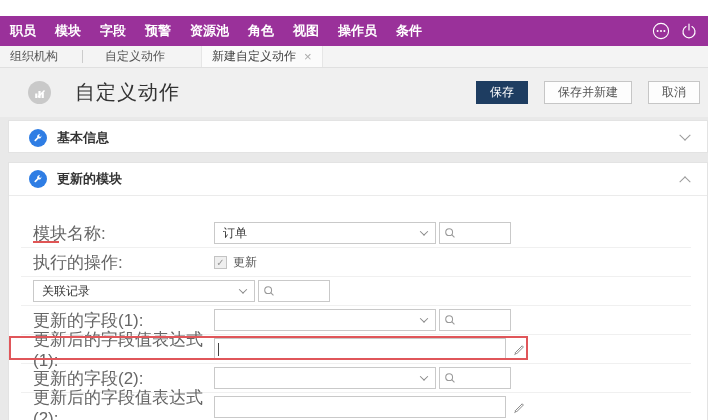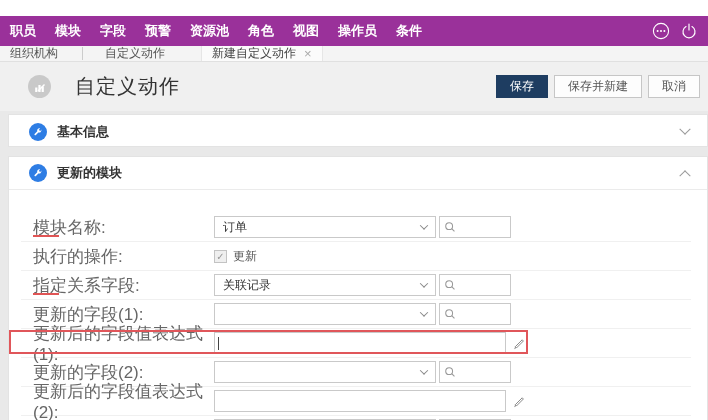--- a/index.html
+++ b/index.html
@@ -7,32 +7,32 @@
   .app { position:relative; width:708px; height:420px; background:#e9e9e9; overflow:hidden;margin-top:16px; }
 
   
   .topbar { height:30px; background:#9a319a; display:flex; align-items:center; padding:0 10px; }
   .topnav { display:flex; align-items:center; }
   .nav-item { color:#fff; font-size:13px; font-weight:700; margin-right:19px; cursor:pointer; white-space:nowrap; }
   .topbar-right { margin-left:auto; display:flex; align-items:center; gap:10px; }
   .circle-icon { width:18px; height:18px; display:flex; align-items:center; justify-content:center; cursor:pointer; }
 
   
-  .tabbar { height:16px; background:#f4f4f4; border-bottom:1px solid #e0e0e0; display:flex; align-items:stretch; }
+  .tabbar { height:22px; background:#f4f4f4; border-bottom:1px solid #e0e0e0; display:flex; align-items:stretch; }
   .tab { display:flex; align-items:center; padding:0 24px 0 10px; font-size:12px; color:#555; cursor:pointer; white-space:nowrap; }
   .tab .tab-label { pointer-events:none; }
   .tab.active { background:#fbfbfb; border-left:1px solid #e6e6e6; border-right:1px solid #e6e6e6; color:#444; padding-right:10px; margin-left:12px; }
   .tab-close { margin-left:8px; color:#aaa; font-size:13px; line-height:1; cursor:pointer; }
   .tab-divider { width:1px; height:13px; background:#ccc; align-self:center; margin:0 12px 0 0; }
 
   
   .page-header { height:49px; background:#f0f0f0; display:flex; align-items:center; padding:0 8px 0 28px; margin-bottom:3px; }
   .avatar { width:23px; height:23px; border-radius:50%; background:#c9c9c9; display:flex; align-items:center; justify-content:center; flex:none; }
   .page-title { font-size:20px; font-weight:400; color:#333; margin-left:24px; letter-spacing:1px; }
-  .header-buttons { margin-left:auto; display:flex; gap:6px; }
+  .header-buttons { margin-left:auto; display:flex; gap:16px; }
   .btn { height:23px; font-size:12px; padding:0 13px; border:1px solid #c6c6c6; background:#fdfdfd; color:#555; cursor:pointer; font-family:inherit; }
   .btn.primary { background:#1e3d61; border-color:#1e3d61; color:#fff; }
 
   
   .card { background:#fff; border:1px solid #e3e3e3; margin-left:8px; width:700px; }
   .card.collapsed { height:33px; margin-top:3px; margin-bottom:9px; }
   .card.open { min-height:272px; }
   .section-header { height:33px; display:flex; align-items:center; padding:0 18px 0 20px; cursor:pointer; }
   .card.open .section-header { border-bottom:1px solid #ebebeb; }
   .sec-icon { width:18px; height:18px; border-radius:50%; background:#2e7de4; display:flex; align-items:center; justify-content:center; flex:none; }
@@ -162,21 +162,20 @@
             </span>
             <input style="">
           </div>
         </div>
         <div class="form-row">
           <span class="field-label">执行的操作:</span>
           <span class="checkbox">✓</span>
           <span class="cb-label">更新</span>
         </div>
         <div class="form-row">
-          <span class="field-label">指定关系字段:<span class="red-underline"></span></span>
           <div class="lookup-select">
             <span class="lookup-value">关联记录</span>
             <span class="dd-chev"></span>
           </div>
           <div class="search-box">
             <span style="display: flex;">
               <svg width="12" height="12" viewBox="0 0 14 14">
                 <circle cx="6" cy="6" r="4" fill="none" stroke="#999" stroke-width="1.2"></circle>
                 <line x1="9" y1="9" x2="12.2" y2="12.2" stroke="#999" stroke-width="1.2"></line>
               </svg>

